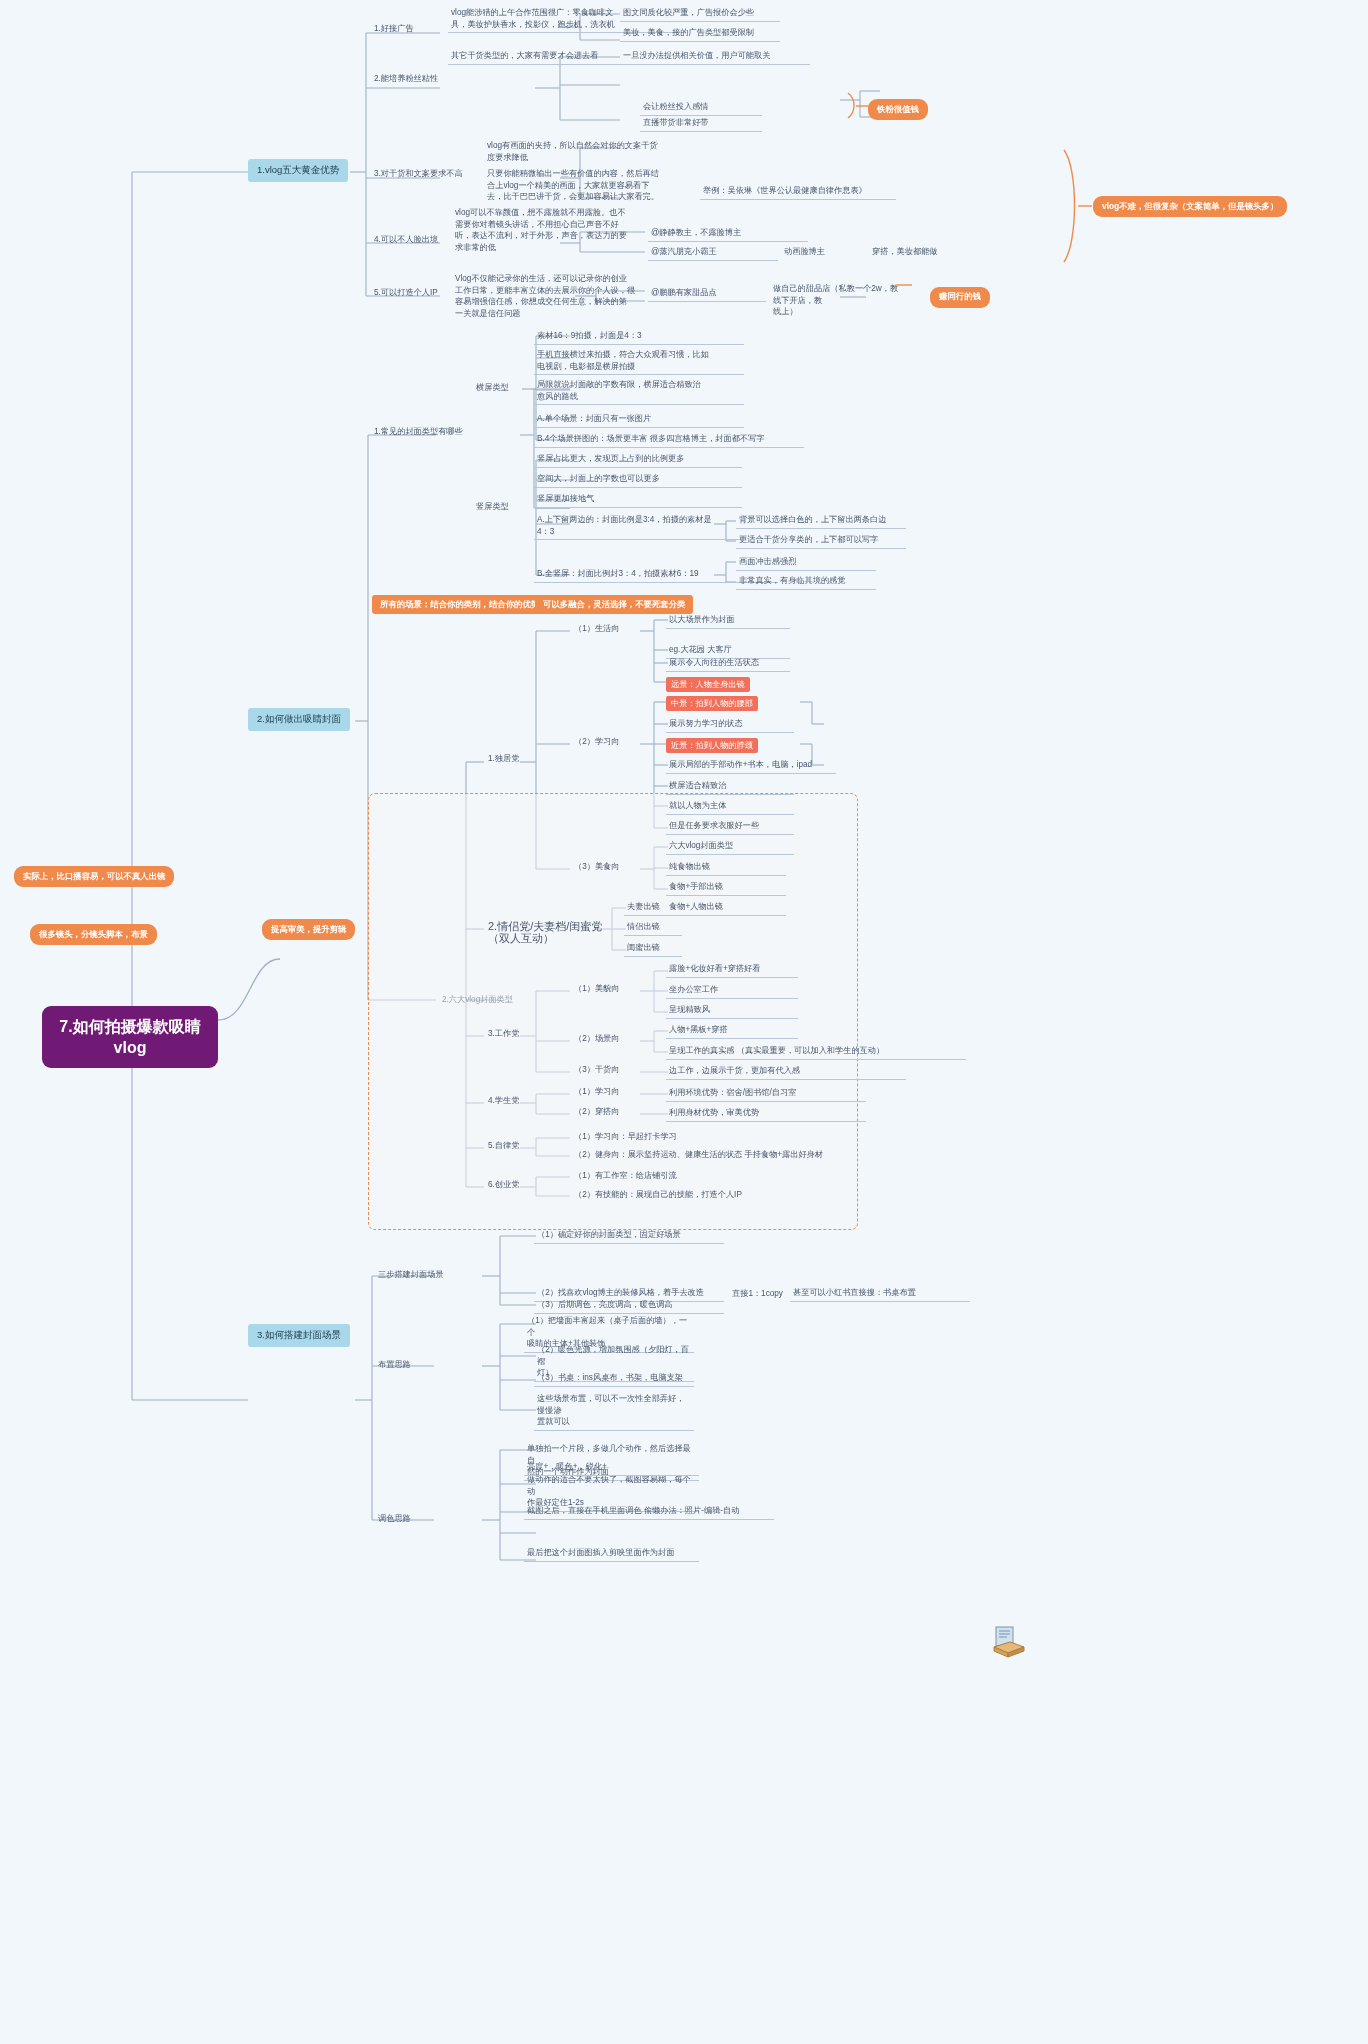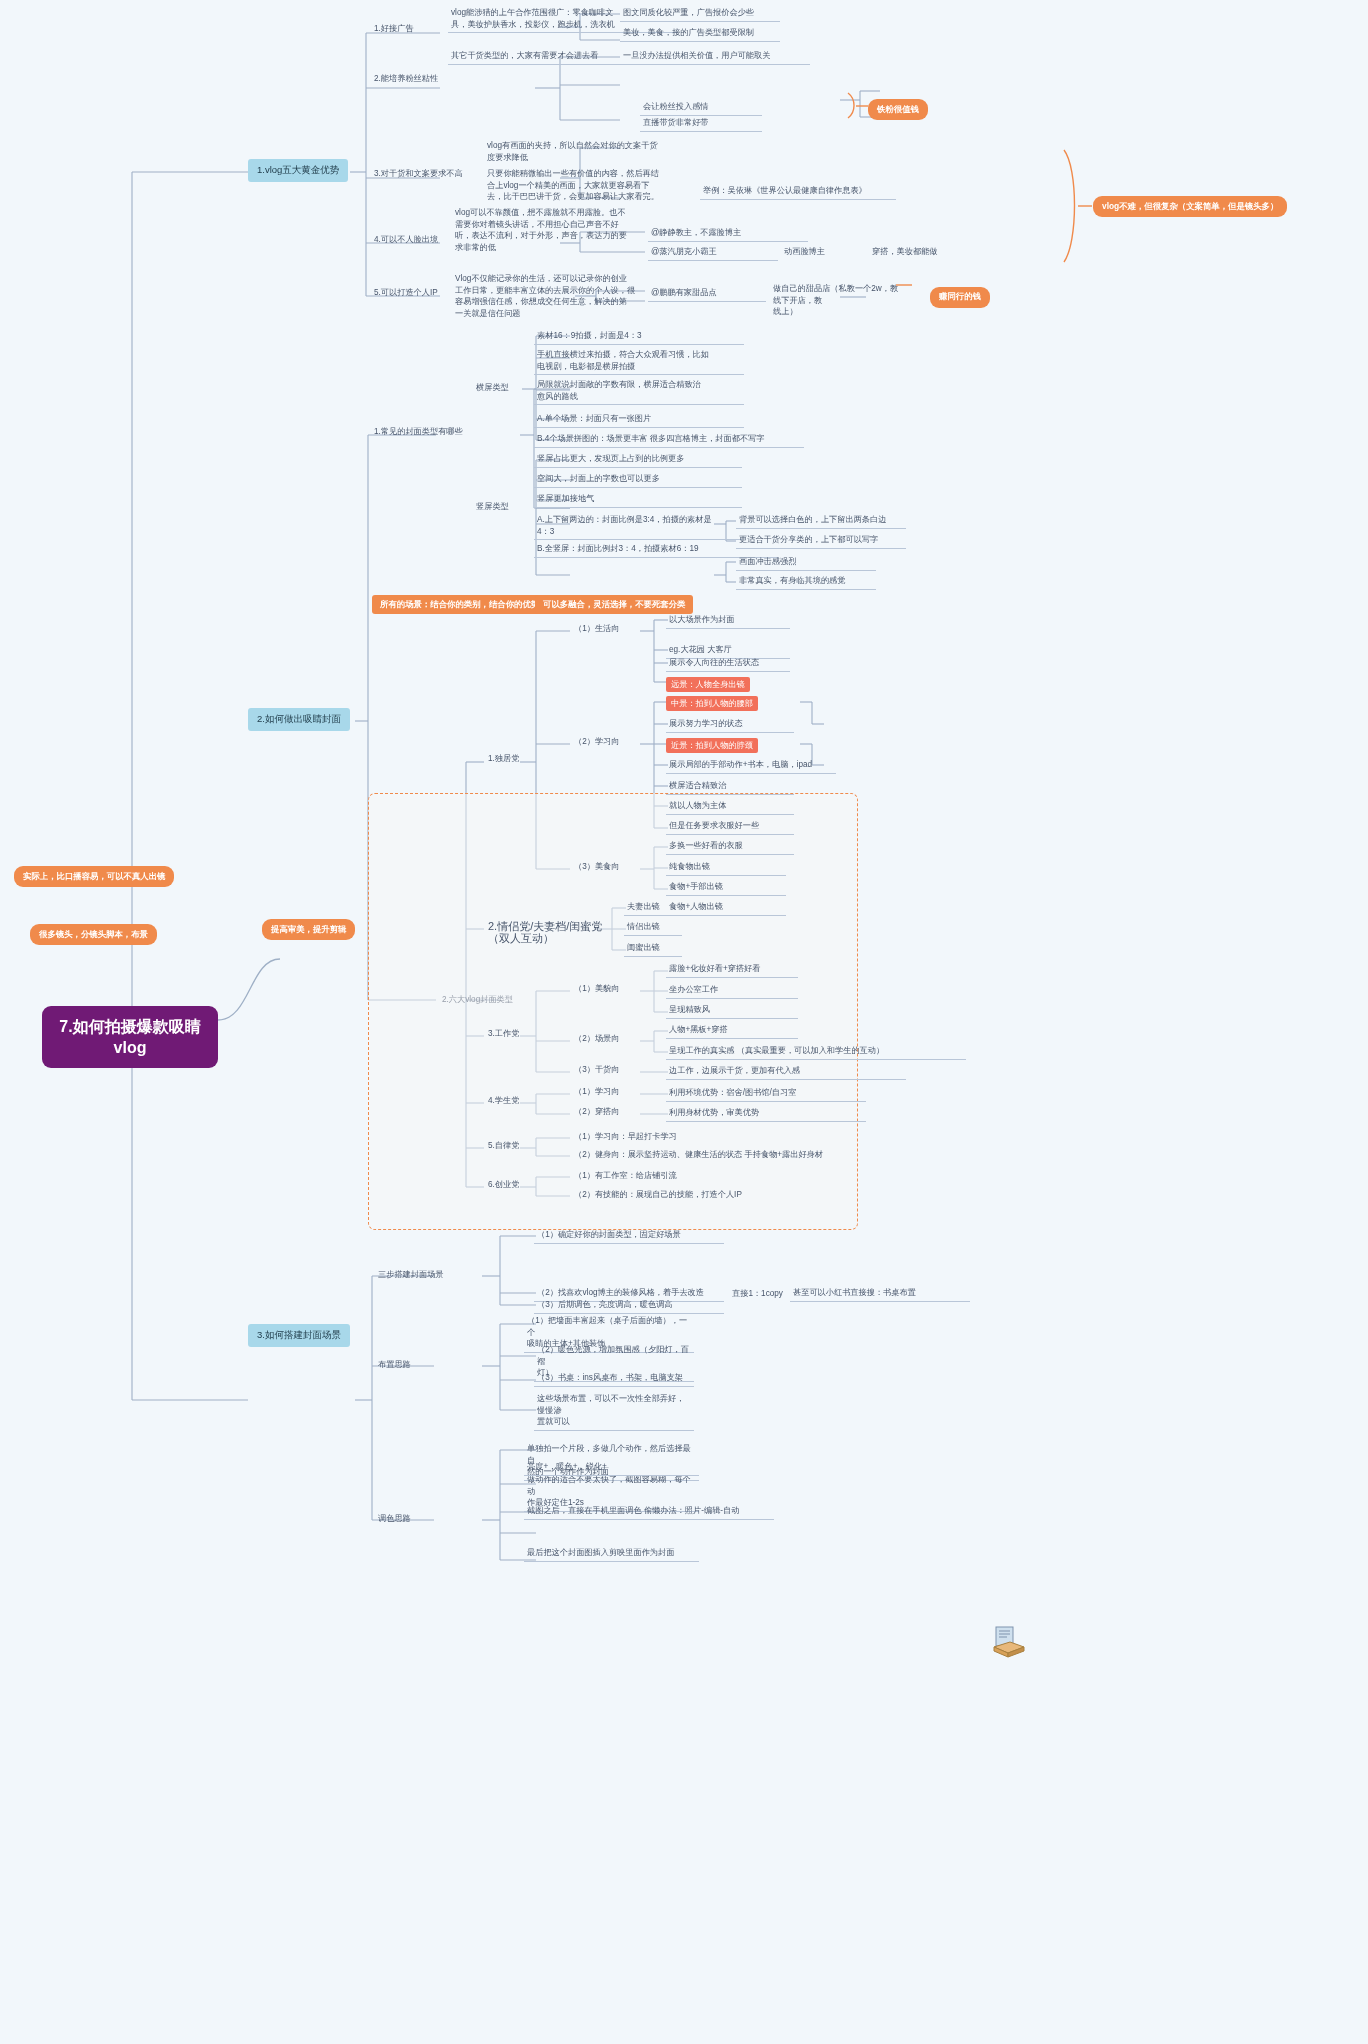--- a/index.html
+++ b/index.html
@@ -357,21 +357,21 @@
 <div class="leaf" style="left:534px;top:378px;width:210px;">局限就说封面敞的字数有限，横屏适合精致治
 愈风的路线</div>
 <div class="leaf" style="left:534px;top:412px;width:210px;">A.单个场景：封面只有一张图片</div>
 <div class="leaf" style="left:534px;top:432px;width:270px;">B.4个场景拼图的：场景更丰富          很多四宫格博主，封面都不写字</div>
 
 <div class="leaf" style="left:534px;top:452px;width:208px;">竖屏占比更大，发现页上占到的比例更多</div>
 <div class="leaf" style="left:534px;top:472px;width:208px;">空间大，封面上的字数也可以更多</div>
 <div class="leaf" style="left:534px;top:492px;width:208px;">竖屏更加接地气</div>
 <div class="leaf" style="left:534px;top:513px;width:208px;">A.上下留两边的：封面比例是3:4，拍摄的素材是
 4：3</div>
-<div class="leaf" style="left:534px;top:542px;width:244px;">B.全竖屏：封面比例封3：4，拍摄素材6：19</div>
+<div class="leaf" style="left:534px;top:567px;width:244px;">B.全竖屏：封面比例封3：4，拍摄素材6：19</div>
 
 <div class="leaf" style="left:736px;top:513px;width:170px;">背景可以选择白色的，上下留出两条白边</div>
 <div class="leaf" style="left:736px;top:533px;width:170px;">更适合干货分享类的，上下都可以写字</div>
 <div class="leaf" style="left:736px;top:555px;width:140px;">画面冲击感强烈</div>
 <div class="leaf" style="left:736px;top:574px;width:140px;">非常真实，有身临其境的感觉</div>
 
 <div class="dashbox"></div>
 <div class="tag" style="left:372px;top:595px;border-radius:3px;font-weight:bold;padding:4px 8px;">所有的场景：结合你的类别，结合你的优势</div>
 <div class="tag" style="left:535px;top:595px;border-radius:3px;font-weight:bold;padding:4px 8px;">可以多融合，灵活选择，不要死套分类</div>
 
@@ -391,21 +391,21 @@
 <div class="leaf" style="left:666px;top:656px;width:124px;">展示令人向往的生活状态</div>
 <div class="hl" style="left:666px;top:677px;">远景：人物全身出镜</div>
 
 <div class="hl" style="left:666px;top:696px;">中景：拍到人物的腰部</div>
 <div class="leaf" style="left:666px;top:717px;width:128px;">展示努力学习的状态</div>
 <div class="hl" style="left:666px;top:738px;">近景：拍到人物的脖颈</div>
 <div class="leaf" style="left:666px;top:758px;width:170px;">展示局部的手部动作+书本，电脑，ipad</div>
 <div class="leaf" style="left:666px;top:779px;width:128px;">横屏适合精致治</div>
 <div class="leaf" style="left:666px;top:799px;width:128px;">就以人物为主体</div>
 <div class="leaf" style="left:666px;top:819px;width:128px;">但是任务要求衣服好一些</div>
-<div class="leaf" style="left:666px;top:839px;width:128px;">多换一些好看的衣服</div>
+<div class="leaf" style="left:666px;top:839px;width:128px;">六大vlog封面类型</div>
 
 <div class="leaf" style="left:666px;top:860px;width:120px;">纯食物出镜</div>
 <div class="leaf" style="left:666px;top:880px;width:120px;">食物+手部出镜</div>
 <div class="leaf" style="left:666px;top:900px;width:120px;">食物+人物出镜</div>
 
 <div class="leaf" style="left:624px;top:900px;width:58px;">夫妻出镜</div>
 <div class="leaf" style="left:624px;top:920px;width:58px;">情侣出镜</div>
 <div class="leaf" style="left:624px;top:941px;width:58px;">闺蜜出镜</div>
 
 <div class="plain" style="left:572px;top:982px;width:60px;">（1）美貌向</div>

